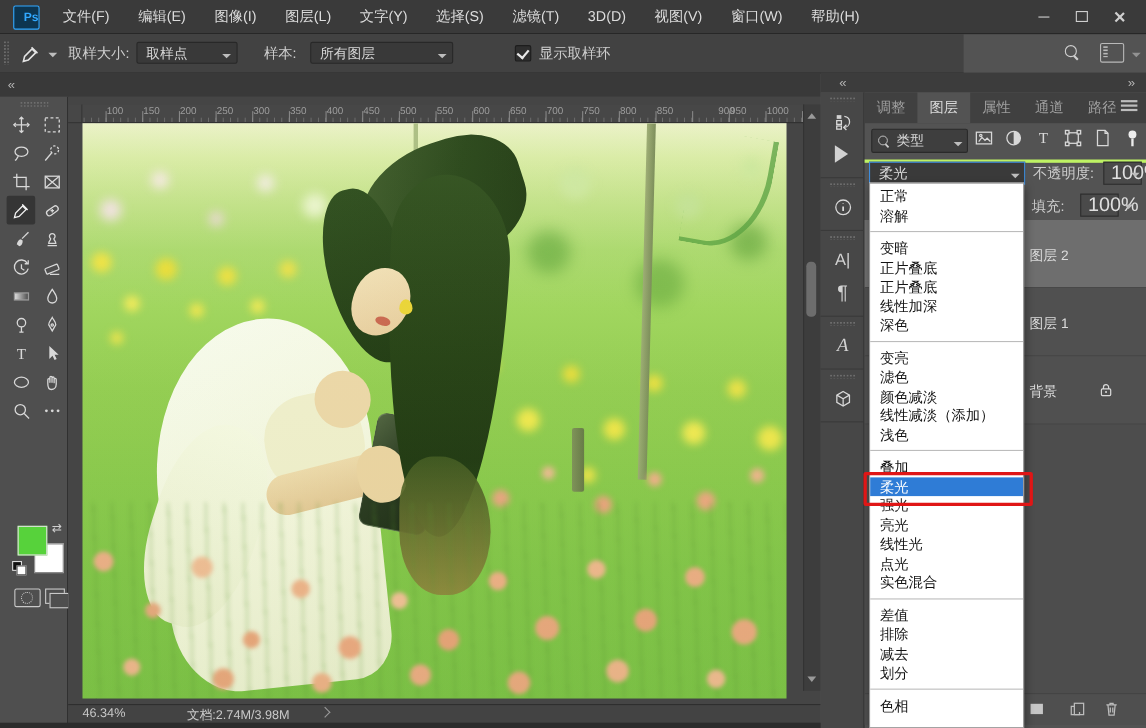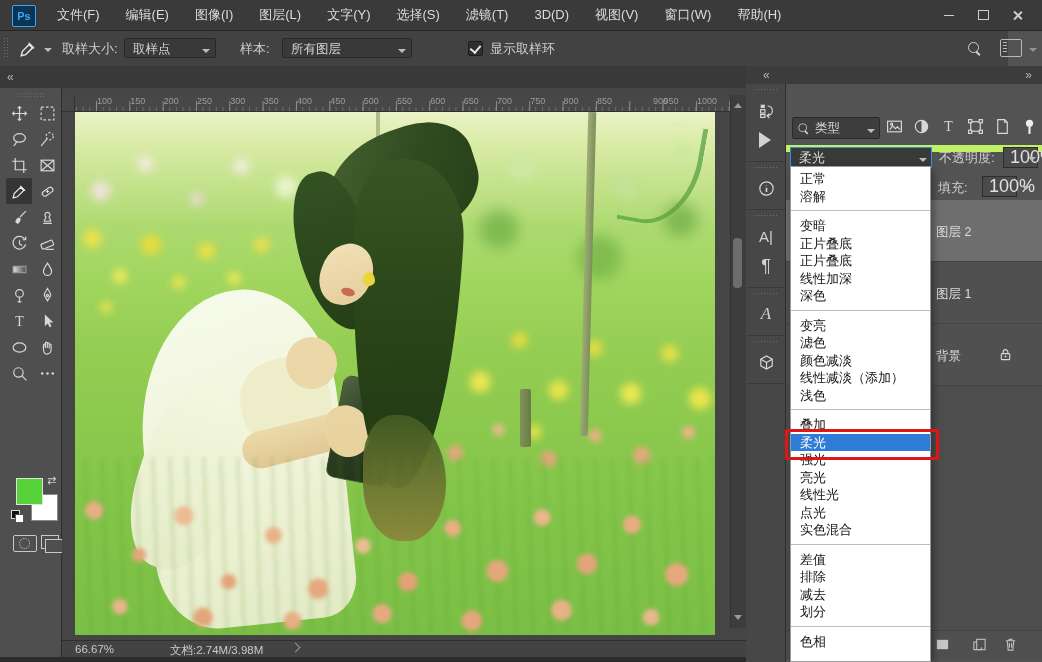--- a/index.html
+++ b/index.html
@@ -3,32 +3,32 @@
 <meta charset="utf-8">
 <style>
   html,body{margin:0;padding:0;background:#222;}
   #stage{position:relative;width:1042px;height:662px;background:#535353;
     font-family:"Liberation Sans","DejaVu Sans",sans-serif;overflow:hidden;
     -webkit-user-select:none;user-select:none;}
   .abs{position:absolute;}
   
   .titlebar{position:absolute;left:0;top:0;width:1042px;height:30px;background:#3a3a3a;border-bottom:1px solid #272727;}
   .ps-logo{position:absolute;left:12px;top:5px;width:22px;height:20px;background:#0d3550;border:1px solid #31a8ff;
-    color:#31a8ff;font-size:11px;font-weight:bold;text-align:center;line-height:20px;border-radius:2px;}
+    color:#31a8ff;font-size:11px;font-weight:bold;text-align:right;line-height:20px;border-radius:2px;}
   .menu-row{position:absolute;left:44px;top:0;height:30px;display:flex;align-items:center;}
   .menu-item{color:#dcdcdc;font-size:13px;padding:0 13px;line-height:30px;cursor:default;}
   .winbtns{position:absolute;right:8px;top:0;height:30px;display:flex;}
   .winbtn{width:34px;height:30px;display:flex;align-items:center;justify-content:center;}
   .glyph-min{width:10px;height:1px;background:#cfcfcf;}
   .glyph-max{width:9px;height:8px;border:1px solid #cfcfcf;}
   .glyph-close{position:relative;width:11px;height:11px;}
   .glyph-close::before,.glyph-close::after{content:"";position:absolute;left:5px;top:0;width:1.5px;height:11px;background:#cfcfcf;}
   .glyph-close::before{transform:rotate(45deg);}  .glyph-close::after{transform:rotate(-45deg);}
   
-  .optionsbar{position:absolute;left:0;top:31px;width:1008px;height:35px;background:#424242;border-bottom:1px solid #2b2b2b;}
+  .optionsbar{position:absolute;left:0;top:31px;width:876px;height:35px;background:#424242;border-bottom:1px solid #2b2b2b;}
   .grip{background-image:radial-gradient(circle,#6e6e6e 0.8px,transparent 1px);background-size:3px 3px;}
   .ob-grip{position:absolute;left:3px;top:6px;width:5px;height:22px;}
   .tool-preview{position:absolute;left:16px;top:6px;width:24px;height:24px;display:flex;align-items:center;justify-content:center;}
   .chev{width:0;height:0;border:4px solid transparent;border-top:4px solid #bdbdbd;display:inline-block;margin-top:4px;}
   .ob-chev{position:absolute;left:44px;top:13px;}
   .ob-label{position:absolute;top:9px;color:#cfcfcf;font-size:13px;}
   .combo{position:absolute;height:20px;background:#393939;border:1px solid #282828;border-radius:2px;color:#d6d6d6;
     font-size:12.5px;line-height:20px;padding-left:8px;box-sizing:border-box;}
   .combo .chev{position:absolute;right:5px;top:6px;}
   .checkbox{position:absolute;left:468px;top:10px;width:13px;height:13px;background:#2e2e2e;border:1px solid #1d1d1d;border-radius:2px;}
@@ -90,21 +90,21 @@
   .strip-item svg{display:block;}
   .strip-play{width:0;height:0;border:8px solid transparent;border-left:12px solid #d2d2d2;margin-left:6px;}
   .strip-text{font-size:15px;color:#d2d2d2;}
   .strip-glyphA{font-family:"Liberation Serif","DejaVu Serif",serif;font-style:italic;font-size:17px;color:#d2d2d2;}
   
   .panel{position:absolute;left:786px;top:84px;width:256px;height:578px;background:#535353;}
   .panel-tabs{position:absolute;left:0;top:0;width:256px;height:28px;background:#404040;display:flex;}
   .ptab{padding:0 11px;font-size:13px;line-height:28px;color:#9f9f9f;}
   .ptab.active{background:#535353;color:#dadada;}
   .pmenu{position:absolute;right:8px;top:11px;width:15px;height:2px;background:#bdbdbd;box-shadow:0 4px 0 #bdbdbd,0 -4px 0 #bdbdbd;}
-  .filter-row{position:absolute;left:0;top:28px;width:256px;height:33px;border-bottom:7px solid #bef264;}
+  .filter-row{position:absolute;left:0;top:28px;width:256px;height:33px;border-bottom:3px solid #bef264;}
   .filter-combo{position:absolute;left:6px;top:5px;width:88px;height:22px;background:#3e3e3e;border:1px solid #2a2a2a;border-radius:2px;
     color:#d6d6d6;font-size:12.5px;line-height:20px;box-sizing:border-box;padding-left:22px;}
   .filter-combo .mag{position:absolute;left:4px;top:4px;transform:scale(.8);}
   .filter-combo .chev{position:absolute;right:4px;top:7px;}
   .filter-icons{position:absolute;left:100px;top:5px;display:flex;gap:10px;align-items:center;height:22px;}
   .blend-row{position:absolute;left:0;top:61px;width:256px;height:28px;}
   .blend-select{position:absolute;left:4px;top:2px;width:142px;height:21px;background:#3a3a3a;border:1px solid #3e8ddd;
     color:#dedede;font-size:13px;line-height:19px;padding-left:8px;box-sizing:border-box;}
   .blend-select .chev{position:absolute;right:4px;top:6px;}
   .opacity-label{position:absolute;left:153px;top:4px;font-size:13px;color:#cdcdcd;}
@@ -504,21 +504,21 @@
     </div>
 
     <div class="vscroll">
       <span class="tri-up"></span>
       <span class="thumb"></span>
       <span class="tri-down"></span>
     </div>
   </div>
 
   <div class="statusbar">
-    <span class="sb-zoom">66.67%</span>
+    <span class="sb-zoom">46.34%</span>
     <span class="sb-doc">文档:2.74M/3.98M</span>
     <span class="sb-arrow"></span>
   </div>
   <div class="winbottom"></div>
 
   <div class="rcollapse">
     <span class="collapse-glyph abs" style="left:17px;top:2px;">«</span>
     <span class="collapse-glyph abs" style="right:10px;top:2px;">»</span>
   </div>
 
@@ -567,20 +567,28 @@
         <div class="strip-item">
           <svg viewBox="0 0 16 16" width="17" height="17" fill="none" stroke="#d8d8d8" stroke-width="1.1">
             <path d="M8 1.8l5.4 3.1v6.2L8 14.2l-5.4-3.1V4.9z"></path>
             <path d="M8 8l5.4-3.1M8 8L2.6 4.9M8 8v6.2"></path>
           </svg>
         </div>
       </div>
     </div>
 
   <div class="panel">
+    <div class="panel-tabs">
+      <span class="ptab">调整</span>
+      <span class="ptab active">图层</span>
+      <span class="ptab">属性</span>
+      <span class="ptab">通道</span>
+      <span class="ptab">路径</span>
+      <span class="pmenu"></span>
+    </div>
 
     <div class="filter-row">
       <div class="filter-combo">
         <span class="mag"></span>
         <span>类型</span>
         <span class="chev"></span>
       </div>
       <div class="filter-icons" id="filter-icons">
           <span><svg viewBox="0 0 16 16" width="17" height="17" fill="none" stroke="#d8d8d8" stroke-width="1.1">
               <rect x="1.5" y="3" width="13" height="10"></rect>

